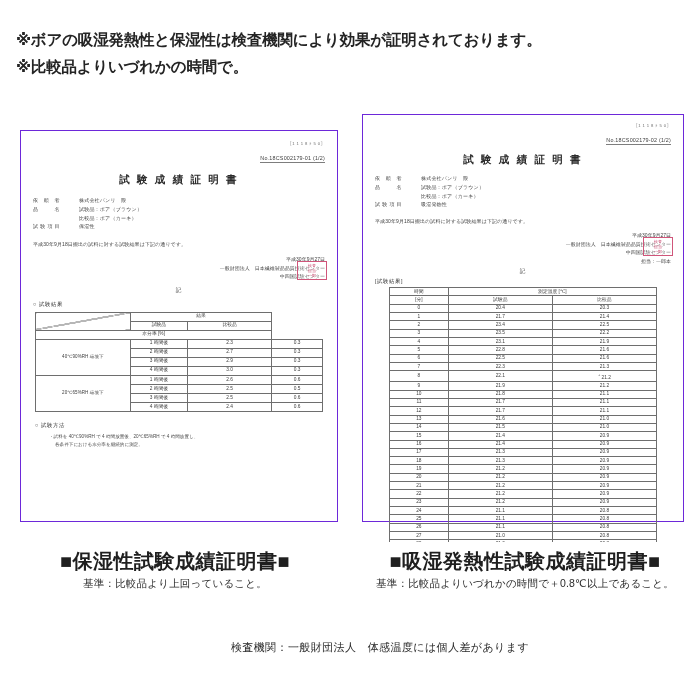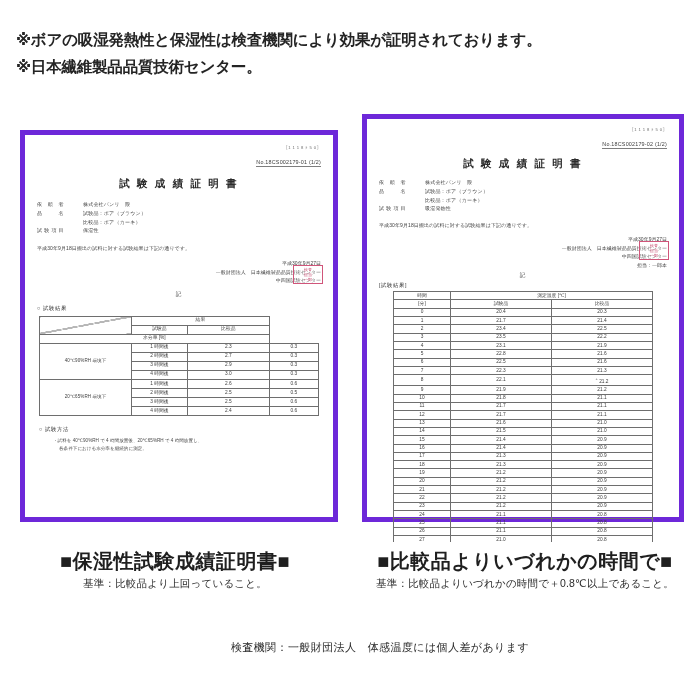--- a/index.html
+++ b/index.html
@@ -32,21 +32,21 @@
     display: flex;
   }
   .cert {
     position: relative;
     width: 350px; height: 430px;
     overflow: hidden;
     color: #3a3a3a;
   }
   .cert-inner {
     position: absolute;
-    border: 5px solid #6d28d9;
+    border: 1px solid #6d28d9;
     background: #fff;
   }
   .cert-left .cert-inner  { left: 20px;  top: 18px;  width: 318px; height: 392px; }
   .cert-right .cert-inner { left: 12px;  top: 2px;   width: 322px; height: 408px; }
 
   .tiny { font-size: 4.2px; letter-spacing: .4px; color: #6f6f6f; }
   .docno {
     font-size: 5.4px; color: #3d3d3d;
     border-bottom: 1px solid #7d7d7d;
     display: inline-block; padding-bottom: 1px; letter-spacing: .2px;
@@ -125,21 +125,21 @@
   .footer-text {
     font-size: 11px; color: #2a2a2a; letter-spacing: .4px;
     padding-left: 60px;
   }
 </style>
 </head>
 <body>
 
 <div class="notes">
   <div class="note-line">※ボアの吸湿発熱性と保湿性は検査機関により効果が証明されております。</div>
-  <div class="note-line">※日本繊維製品品質技術センター。</div>
+  <div class="note-line">※比較品よりいづれかの時間で。</div>
 </div>
 
 <div class="certs">
 
   <div class="cert cert-left">
     <div class="cert-inner">
 
       <div style="padding:10px 12px 0 12px;">
         <div style="text-align:right;">
           <div class="tiny">［1 1 1 8  ﾃ  5 0］</div>
@@ -471,20 +471,20 @@
   </div>
 
 </div>
 
 <div class="summary">
   <div class="sum-col">
     <div class="sum-title">■保湿性試験成績証明書■</div>
     <div class="sum-rule">基準：比較品より上回っていること。</div>
   </div>
   <div class="sum-col">
-    <div class="sum-title">■比較品よりいづれかの時間で■</div>
+    <div class="sum-title">■吸湿発熱性試験成績証明書■</div>
     <div class="sum-rule">基準：比較品よりいづれかの時間で＋0.8℃以上であること。</div>
   </div>
 </div>
 
 <div class="footer">
   <div class="footer-text">検査機関：一般財団法人　体感温度には個人差があります</div>
 </div>
 
 </body></html>

